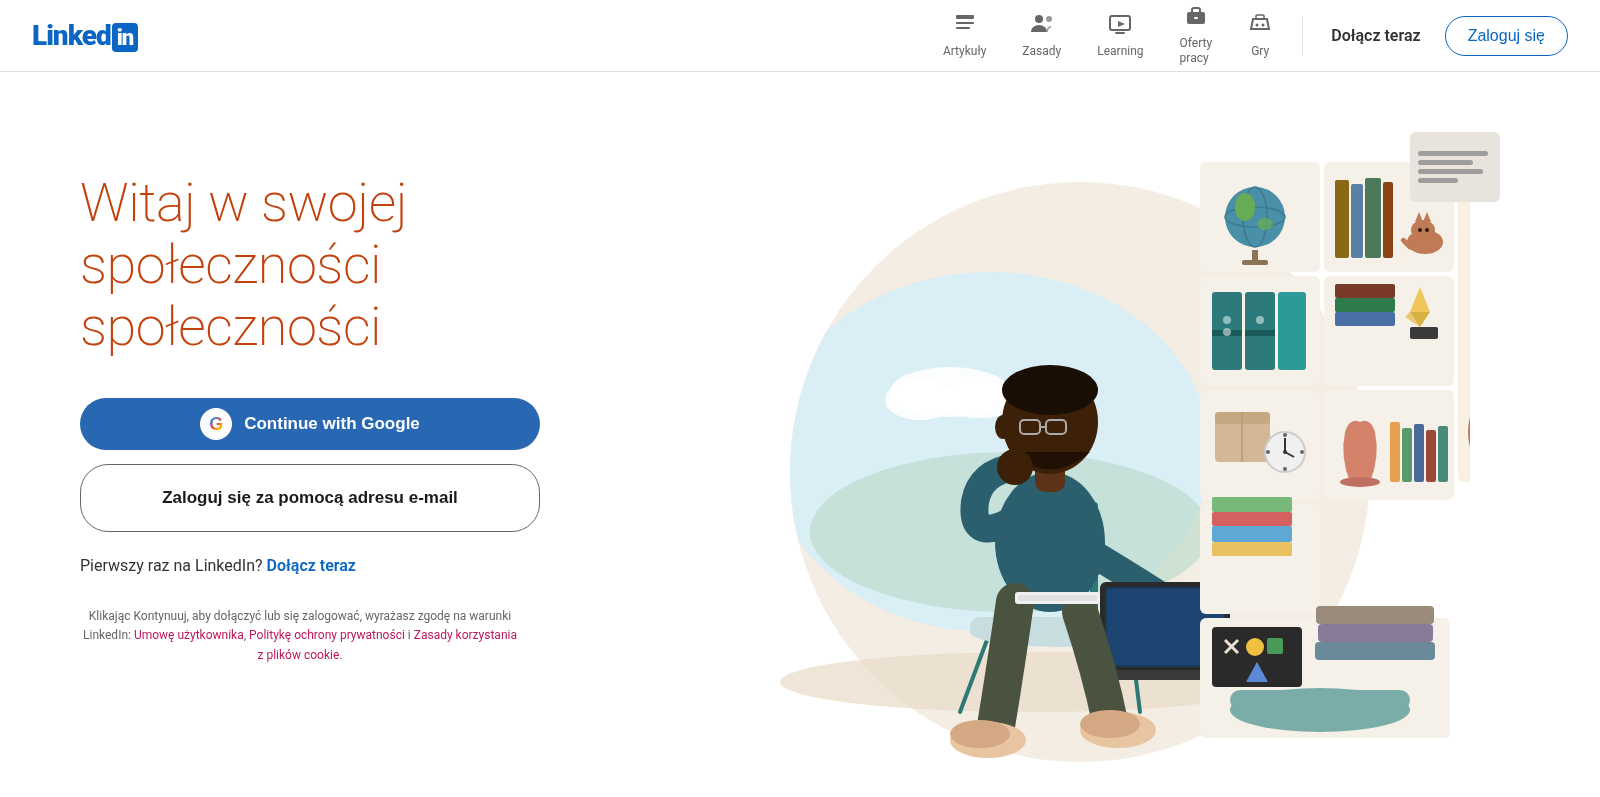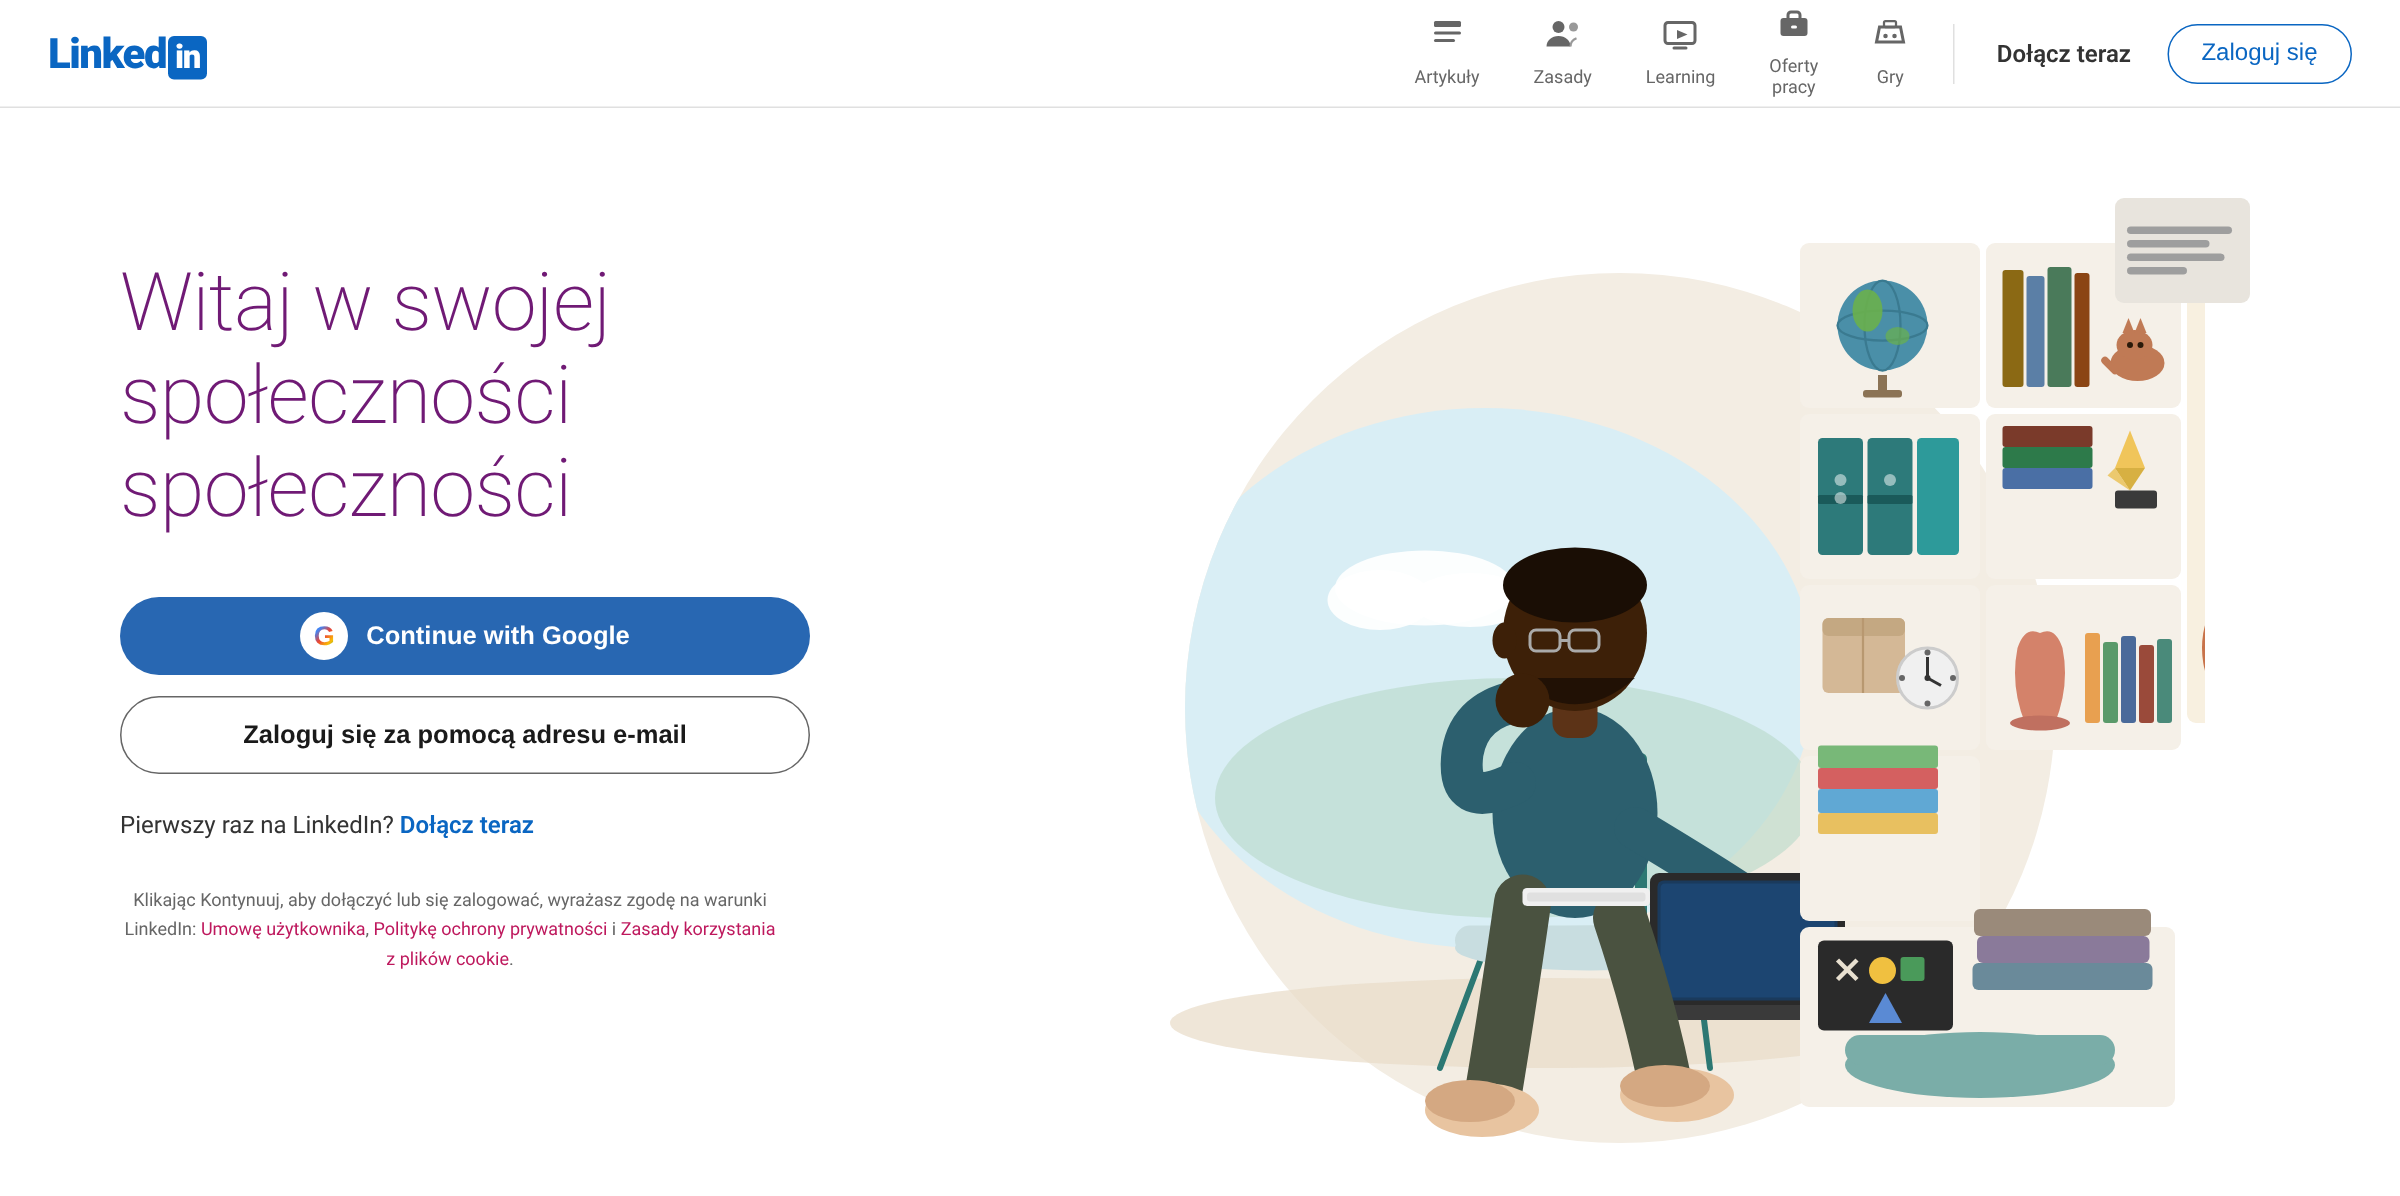--- a/index.html
+++ b/index.html
@@ -107,21 +107,21 @@
 
     .left-panel {
       max-width: 540px;
       padding-top: 40px;
       flex-shrink: 0;
     }
 
     .headline {
       font-size: 54px;
       font-weight: 200;
-      color: #701a75;
+      color: #c2410c;
       line-height: 1.15;
       margin-bottom: 40px;
       letter-spacing: -0.5px;
     }
 
     .btn-google {
       display: flex;
       align-items: center;
       justify-content: center;
       gap: 12px;
@@ -155,21 +155,21 @@
       -webkit-text-fill-color: transparent;
       background-clip: text;
       line-height: 1;
     }
 
     .btn-email {
       display: flex;
       align-items: center;
       justify-content: center;
       width: 460px;
-      height: 52px;
+      height: 68px;
       background: #fff;
       color: #1a1a1a;
       border: 1.5px solid #666;
       border-radius: 28px;
       font-size: 17px;
       font-weight: 600;
       cursor: pointer;
       margin-bottom: 24px;
     }
 
@@ -274,21 +274,21 @@
       <span>Learning</span>
     </div>
     <div class="nav-item">
       <span class="nav-icon">
         <svg width="24" height="24" viewBox="0 0 24 24" fill="none">
           <rect x="3" y="8" width="18" height="12" rx="2" fill="#666"></rect>
           <path d="M8 8V6a2 2 0 012-2h4a2 2 0 012 2v2" stroke="#666" stroke-width="2" fill="none"></path>
           <rect x="10" y="13" width="4" height="2" rx="1" fill="#fff"></rect>
         </svg>
       </span>
-      <span style="text-align:center;line-height:1.2">Oferty<br>pracy</span>
+      <span style="line-height:1.2">Oferty<br>pracy</span>
     </div>
     <div class="nav-item">
       <span class="nav-icon">
         <svg width="24" height="24" viewBox="0 0 24 24" fill="none">
           <path d="M5 7h14l2 10H3L5 7z" stroke="#666" stroke-width="2" fill="none"></path>
           <rect x="8" y="3" width="8" height="4" rx="1" stroke="#666" stroke-width="1.5" fill="none"></rect>
           <circle cx="9" cy="13" r="1.5" fill="#666"></circle>
           <circle cx="15" cy="13" r="1.5" fill="#666"></circle>
         </svg>
       </span>

